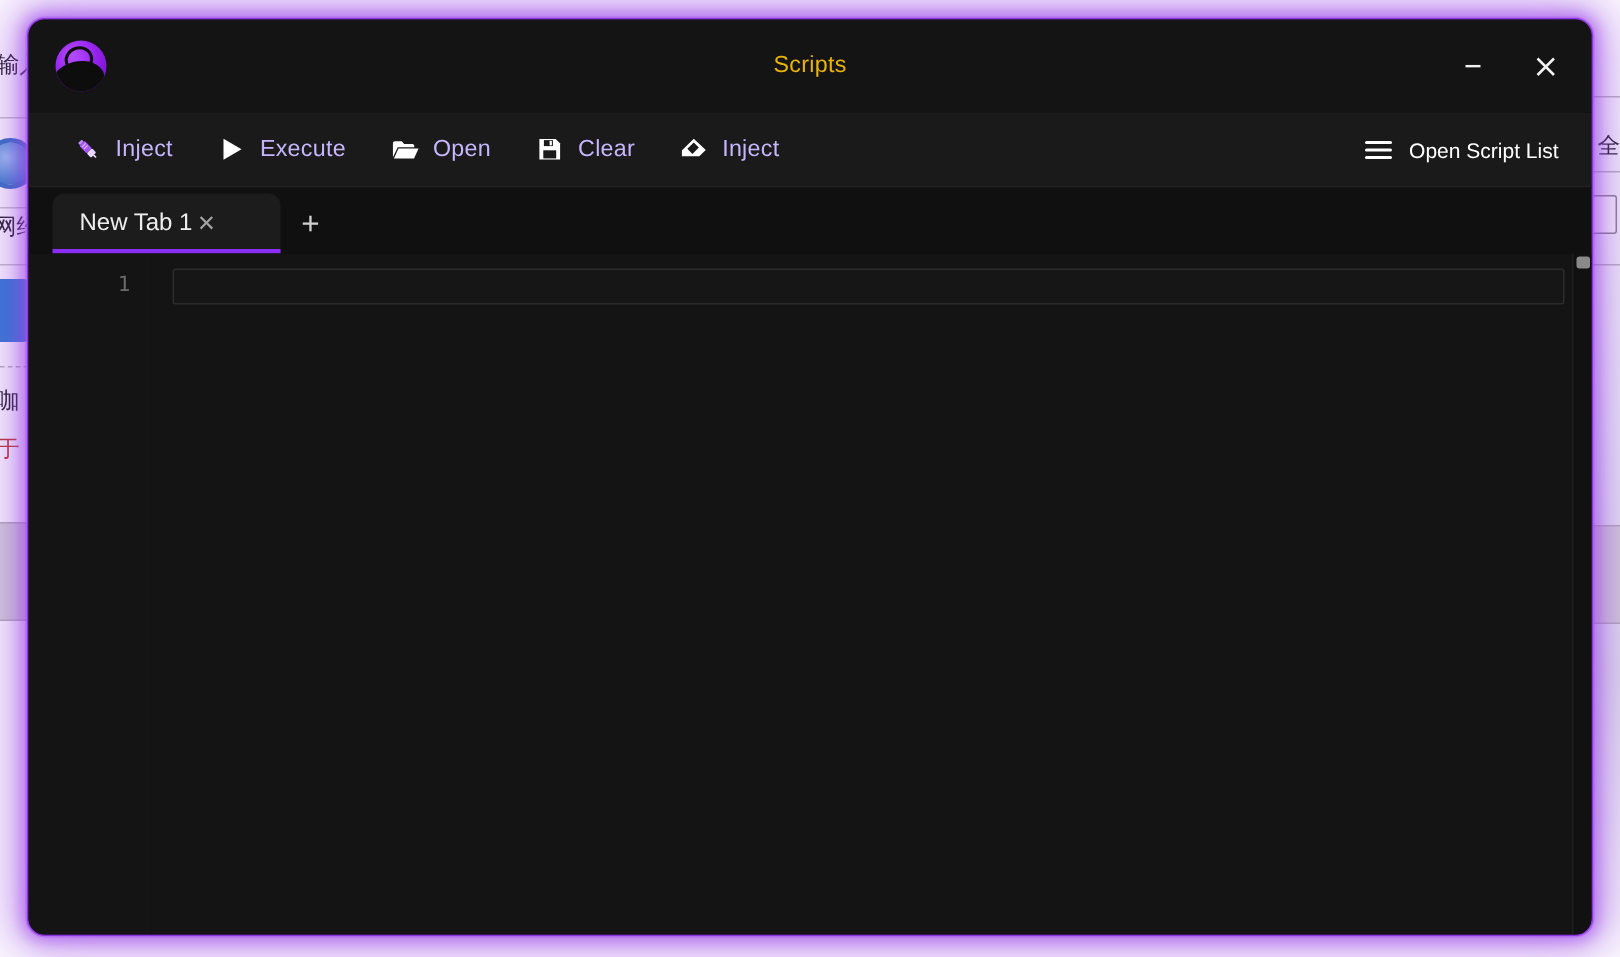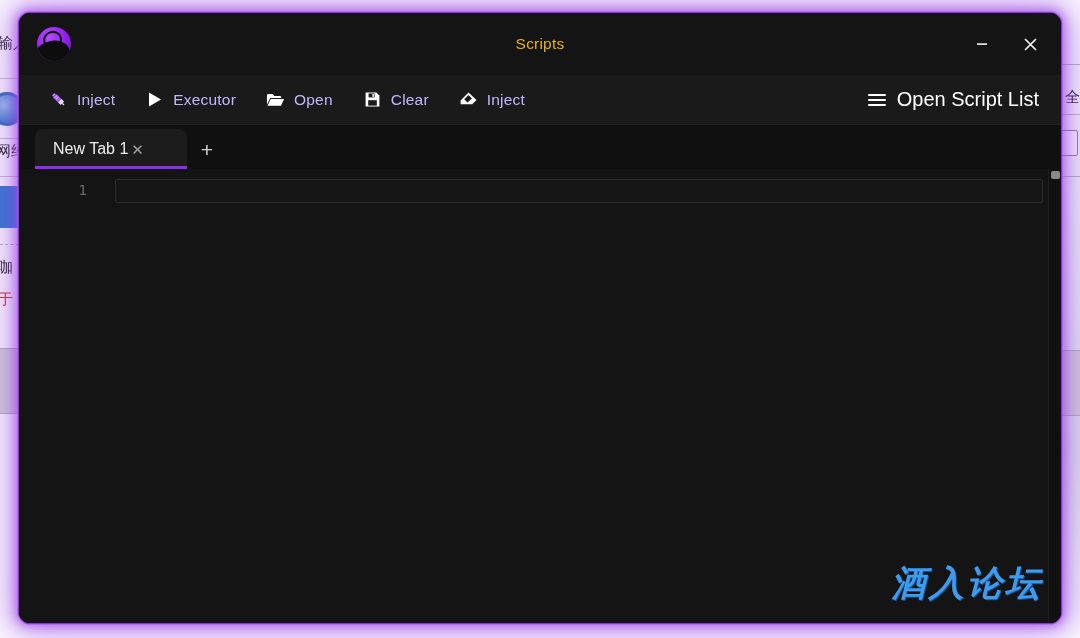--- a/index.html
+++ b/index.html
@@ -224,21 +224,21 @@
     font-family: "Liberation Sans", sans-serif;
     letter-spacing: .2px;
   }
   .tool-btn .ico { display: flex; align-items: center; justify-content: center; width: 19px; height: 19px; }
   .spacer { margin-left: auto; }
   .script-list-btn {
     display: flex;
     align-items: center;
     gap: 11px;
     color: #ffffff;
-    font-size: 20px;
+    font-size: 14px;
     cursor: pointer;
     background: none;
     border: none;
     padding: 4px 6px;
     font-family: "Liberation Sans", sans-serif;
   }
   .hamburger { display: flex; flex-direction: column; gap: 3px; width: 18px; }
   .hamburger span { display: block; height: 2px; background: #fff; border-radius: 1px; }
 
   
@@ -426,21 +426,21 @@
       </span>
       <span>Inject</span>
     </button>
 
     <button class="tool-btn">
       <span class="ico">
         <svg width="17" height="17" viewBox="0 0 17 17">
           <path d="M3 1.5 L15 8.5 L3 15.5 Z" fill="#ffffff"></path>
         </svg>
       </span>
-      <span>Executor</span>
+      <span>Execute</span>
     </button>
 
     <button class="tool-btn">
       <span class="ico">
         <svg width="20" height="18" viewBox="0 0 20 18">
           <path d="M1 4.2 C1 3.4 1.6 2.8 2.4 2.8 L7.2 2.8 L8.9 4.8 L14.6 4.8 C15.4 4.8 16 5.4 16 6.2 L16 7 L4.4 7 L1 14 Z" fill="#ffffff"></path>
           <path d="M4.9 8 L19 8 L15.8 15 L1.7 15 Z" fill="#ffffff"></path>
         </svg>
       </span>
       <span>Open</span>
@@ -492,15 +492,14 @@
     <div class="gutter">
       <div class="line-no">1</div>
     </div>
     <div class="code-area">
       <div class="code-line"></div>
     </div>
     <div class="v-scroll">
       <div class="v-thumb"></div>
     </div>
 
-    <div class="watermark">酒入论坛</div>
   </div>
 </div>
 
 </body></html>

